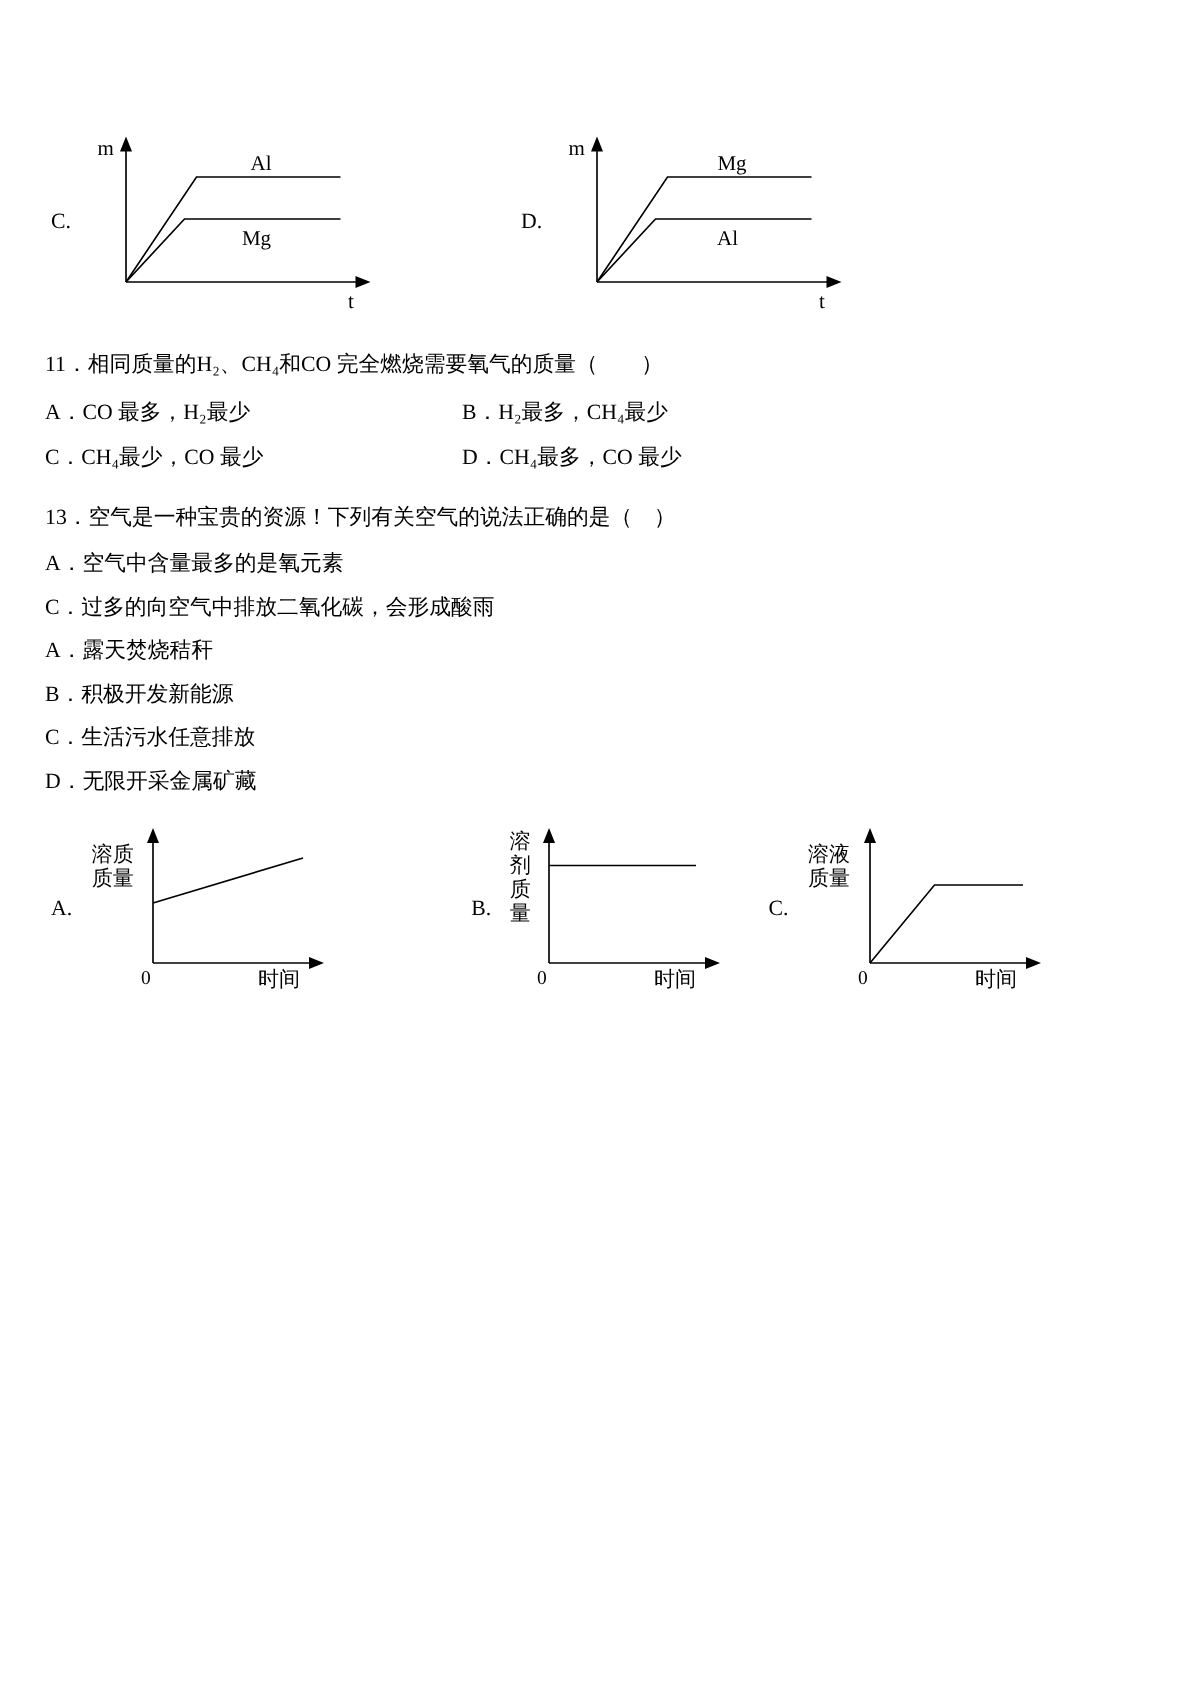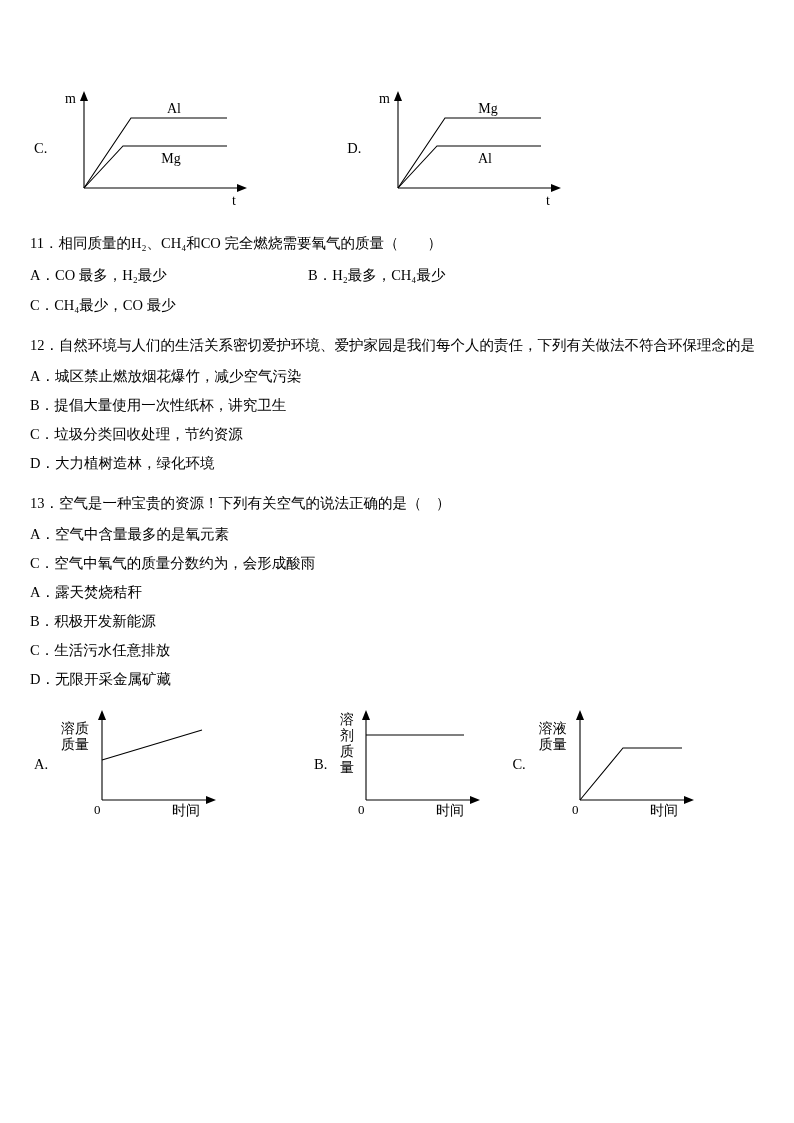--- a/index.html
+++ b/index.html
@@ -79,38 +79,30 @@
       </svg>
     </div>
   </div>
 
   <div>
     <p class="stem">11．相同质量的H₂、CH₄和CO 完全燃烧需要氧气的质量（　　）</p>
     <div class="opts-grid">
       <div>A．CO 最多，H₂最少</div>
       <div>B．H₂最多，CH₄最少</div>
       <div>C．CH₄最少，CO 最少</div>
+      <div>D．CH₄最多，CO 最少</div>
     </div>
   </div>
 
-  <div>
-    <p class="stem">12．自然环境与人们的生活关系密切爱护环境、爱护家园是我们每个人的责任，下列有关做法不符合环保理念的是</p>
-    <div>
-      <div class="optline">A．城区禁止燃放烟花爆竹，减少空气污染</div>
-      <div class="optline">B．提倡大量使用一次性纸杯，讲究卫生</div>
-      <div class="optline">C．垃圾分类回收处理，节约资源</div>
-      <div class="optline">D．大力植树造林，绿化环境</div>
-    </div>
-  </div>
 
   <div>
     <p class="stem">13．空气是一种宝贵的资源！下列有关空气的说法正确的是（　）</p>
     <div>
       <div class="optline">A．空气中含量最多的是氧元素</div>
-      <div class="optline">C．空气中氧气的质量分数约为，会形成酸雨</div>
+      <div class="optline">C．过多的向空气中排放二氧化碳，会形成酸雨</div>
     </div>
   </div>
 
   <div>
     <div>
       <div class="optline">A．露天焚烧秸秆</div>
       <div class="optline">B．积极开发新能源</div>
       <div class="optline">C．生活污水任意排放</div>
       <div class="optline">D．无限开采金属矿藏</div>
     </div>

